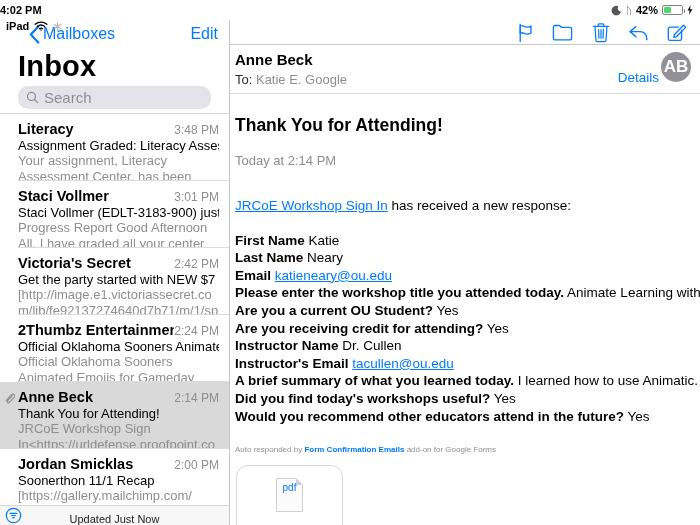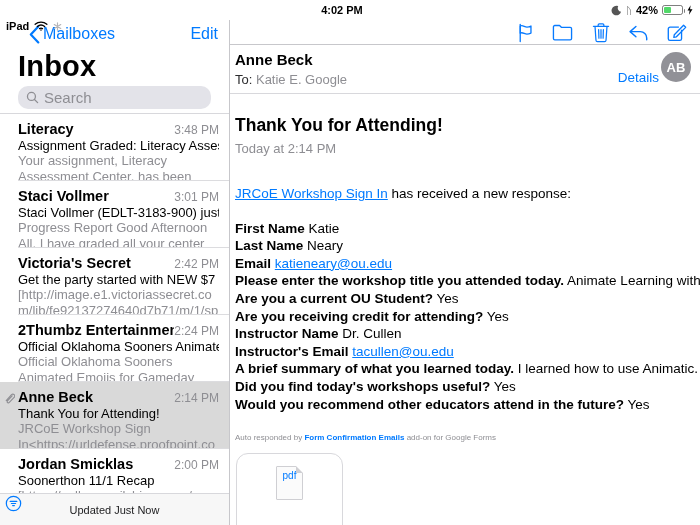--- a/index.html
+++ b/index.html
@@ -4,21 +4,21 @@
 <style>
   * { margin:0; padding:0; box-sizing:border-box; }
   html,body { width:700px; height:525px; overflow:hidden; background:#fff;
     font-family:"Liberation Sans","DejaVu Sans",sans-serif; color:#000; }
   .screen { position:relative; width:700px; height:525px; background:#fff; }
 
   
   .status-bar { position:absolute; top:0; left:0; right:0; height:20px; z-index:30;
     display:flex; align-items:center; font-size:11px; font-weight:bold; background:#fff; }
   .sb-left { position:absolute; left:6px; top:16px; height:20px; display:flex; align-items:center; gap:5px; }
-  .sb-center { position:absolute; left:0; right:16px; text-align:center; }
+  .sb-center { position:absolute; left:0; right:16px; text-align:left; }
   .sb-right { position:absolute; right:7px; top:0; height:20px; display:flex; align-items:center; gap:4px; }
   .bt-glyph { font-size:10px; font-weight:normal; color:#444; }
   .batt { position:relative; width:21px; height:10px; border:1px solid rgba(0,0,0,.5); border-radius:2.5px; }
   .batt::after { content:""; position:absolute; right:-3px; top:2.5px; width:1.5px; height:4px; background:rgba(0,0,0,.5); border-radius:0 1px 1px 0; }
   .batt-fill { position:absolute; left:1px; top:1px; bottom:1px; width:7px; border-radius:1px; }
 
   
   .content { position:absolute; top:20px; left:0; right:0; bottom:0; display:flex; }
   .sidebar { width:230px; border-right:1px solid #c7c7cb; display:flex; flex-direction:column; position:relative; background:#fff; }
   .message-pane { flex:1; position:relative; overflow:hidden; }
@@ -34,39 +34,39 @@
   .email-row { position:relative; height:67px; padding:7px 10px 0 18px; background:#fff; }
   .email-row::after { content:""; position:absolute; left:18px; right:0; bottom:0; height:1px; background:#dcdcdf; }
   .email-row.selected { background:#d9d9d9; }
   .row-top { display:flex; justify-content:space-between; align-items:baseline; }
   .sender { font-size:14.5px; font-weight:bold; white-space:nowrap; overflow:hidden; }
   .time { font-size:12px; color:#8e8e93; flex:none; }
   .subject { font-size:13px; margin-top:1px; white-space:nowrap; overflow:hidden; }
   .preview { font-size:13px; color:#8e8e93; line-height:16px; height:32px; overflow:hidden; overflow-wrap:break-word; }
   .clip { position:absolute; left:4px; top:9px; display:none; }
   .email-row.has-attachment .clip { display:block; }
-  .side-footer { position:absolute; left:0; right:0; bottom:0; height:32px; background:#f7f7f7;
-    border-top:1px solid #d8d8dc; display:flex; align-items:center; z-index:5; }
+  .side-footer { position:absolute; left:0; right:0; bottom:0; height:20px; background:#f7f7f7;
+    border-top:1px solid #d8d8dc; display:flex; align-items:flex-end; z-index:5; }
   .filter-btn { position:absolute; left:5px; top:1px; cursor:pointer; }
   .updated { width:100%; text-align:center; font-size:11px; color:#1c1c1e; }
 
   
   .toolbar { height:25px; display:flex; justify-content:flex-end; align-items:center; gap:17px;
     padding-right:13px; border-bottom:1px solid #c7c7cb; }
   .tool-btn { width:21px; height:21px; display:flex; align-items:center; justify-content:center; cursor:pointer; }
   .msg-header { position:relative; height:49px; padding:6px 0 0 5px; border-bottom:1px solid #d8d8dc; }
   .from-name { font-size:15px; font-weight:bold; }
   .to-line { font-size:13px; margin-top:4px; color:#2c2c2e; }
   .to-line .to-name { color:#8e8e93; }
   .details-link { position:absolute; right:41px; top:25px; color:#007aff; font-size:13.5px; cursor:pointer; }
   .avatar { position:absolute; right:9px; top:7px; width:30px; height:30px; border-radius:50%;
-    background:#919197; color:#fff; font-size:13px; font-weight:bold; display:flex; align-items:center; justify-content:center; }
+    background:#919197; color:#fff; font-size:17px; font-weight:bold; display:flex; align-items:center; justify-content:center; }
   .msg-subject { padding:21px 10px 0 5px; }
   .subject-text { font-size:17.5px; font-weight:bold; }
-  .subject-date { font-size:13px; color:#8e8e93; margin-top:5px; }
+  .subject-date { font-size:13px; color:#8e8e93; margin-top:17px; }
   .msg-body { padding:29px 0 0 5px; font-size:13.5px; line-height:17.6px; }
   .intro { margin-bottom:17px; white-space:nowrap; overflow:hidden; }
   a.body-link, .body-link { color:#007aff; text-decoration:underline; cursor:pointer;text-align:center; }
   .field-line { white-space:nowrap; overflow:hidden; }
   .f-label { font-weight:bold;text-align:center; }
   .auto-note { margin-top:16px; font-size:8px; color:#8e8e93; }
   .auto-note .note-link { color:#007aff; font-weight:bold; cursor:pointer; }
   .attachment-card { margin-top:6px; margin-left:1px; width:107px; height:92px; border:1px solid #d8d8dc;
     border-radius:12px; display:flex; flex-direction:column; align-items:center; padding-top:12px; background:#fff; cursor:pointer; }
   .pdf-page { position:relative; width:27px; height:34px; background:#fbfbfb; border:1px solid #cfcfd3;

